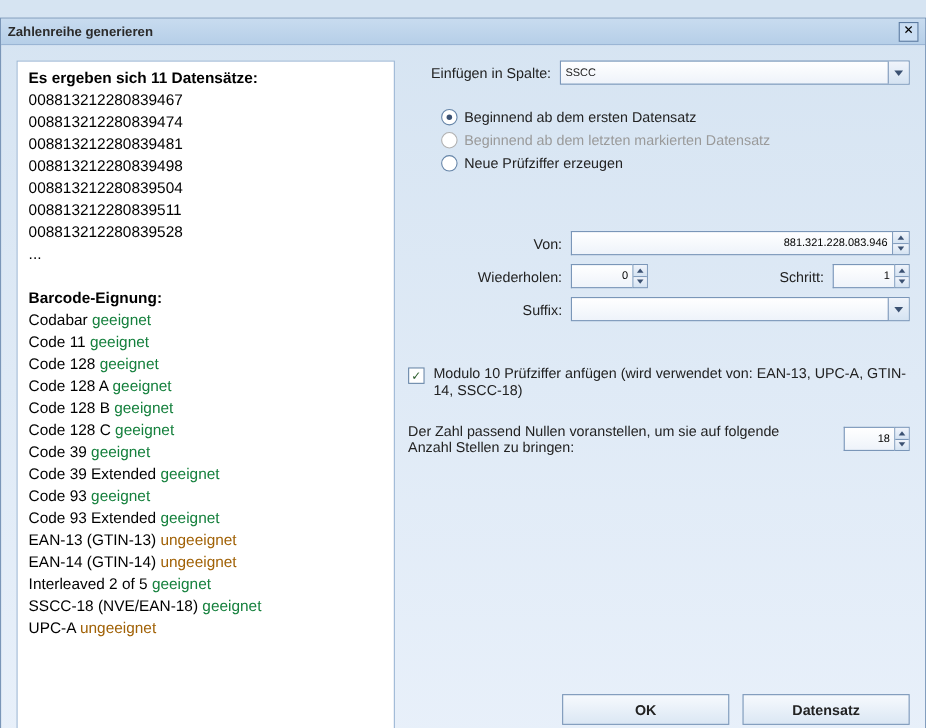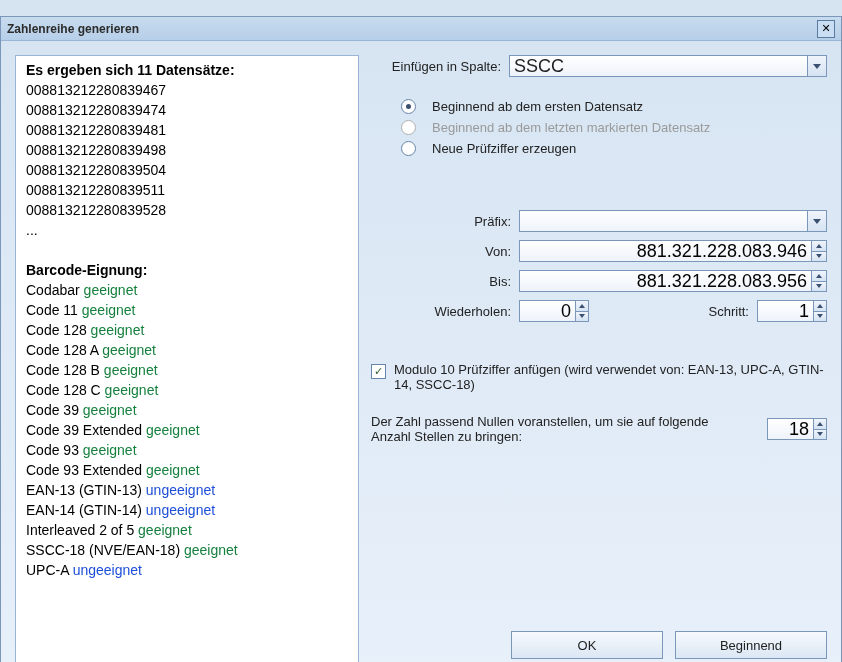--- a/index.html
+++ b/index.html
@@ -60,21 +60,21 @@
     font-size: 14px;
     line-height: 20px;
     white-space: pre;
     overflow: hidden;
     box-sizing: border-box;
   }
   .left-panel .heading {
     font-weight: bold;
   }
   .suit-ok { color: #15803d; }
-  .suit-bad { color: #1d4ed8; }
+  .suit-bad { color: #a16207; }
   .right-panel {
     flex: 1;
     display: flex;
     flex-direction: column;
     font-size: 13px;
     color: #222;
   }
   .form-row {
     display: flex;
     align-items: center;
@@ -84,21 +84,21 @@
     text-align: right;
     padding-right: 8px;
   }
   .select, .text-input {
     background: linear-gradient(to bottom, #ffffff, #eef3fa);
     border: 1px solid #7a96b8;
     height: 22px;
     box-sizing: border-box;
     padding: 2px 4px;
     font-family: inherit;
-    font-size: 18px;
+    font-size: 10px;
   }
   .select {
     display: flex;
     align-items: center;
     position: relative;
   }
   .select-arrow {
     position: absolute;
     right: 0;
     top: 0;
@@ -116,21 +116,20 @@
     border-left: 4px solid transparent;
     border-right: 4px solid transparent;
     border-top: 5px solid #3b5172;
   }
   .radio-group {
     margin: 14px 0 30px 30px;
   }
   .radio-row {
     display: flex;
     margin-bottom: 6px;
-    gap: 10px;
   }
   .radio {
     width: 13px;
     height: 13px;
     border: 1px solid #6685a8;
     border-radius: 50%;
     margin-right: 6px;
     display: flex;
     align-items: center;
     justify-content: center;
@@ -228,20 +227,21 @@
   .btn {
     width: 150px;
     height: 26px;
     background: linear-gradient(to bottom, #f6f9fd, #dbe7f4);
     border: 1px solid #7a96b8;
     display: flex;
     align-items: center;
     justify-content: center;
     cursor: pointer;
     font-size: 13px;
+    font-weight: bold;
   }
   .small-gap { margin-left: 20px; }
 </style>
 </head>
 <body>
 
 <div class="window">
   <div class="titlebar">
     <span class="titlebar-text">Zahlenreihe generieren</span>
     <span class="titlebar-close">✕</span>
@@ -296,87 +296,77 @@
           <span>Beginnend ab dem letzten markierten Datensatz</span>
         </div>
         <div class="radio-row">
           <span class="radio"></span>
           <span>Neue Prüfziffer erzeugen</span>
         </div>
       </div>
 
       <div class="numeric-grid">
 
-        <div class="form-row">
-          <span class="label">Präfix:</span>
-          <div class="select" style="flex:1;">
-            <span></span>
-            <span class="select-arrow"></span>
-          </div>
-        </div>
 
         <div class="form-row">
           <span class="label">Von:</span>
           <div class="spinner-wrap" style="flex:1;">
             <input class="text-input" style="flex: 1 1 0%;" value="881.321.228.083.946">
             <div class="spinner-btns">
                 <div class="up"></div>
                 <div class="down"></div>
               </div>
           </div>
         </div>
 
-        <div class="form-row">
-          <span class="label">Bis:</span>
-          <div class="spinner-wrap" style="flex:1;">
-            <input class="text-input" style="flex: 1 1 0%;" value="881.321.228.083.956">
-            <div class="spinner-btns">
-                <div class="up"></div>
-                <div class="down"></div>
-              </div>
-          </div>
-        </div>
 
         <div class="form-row">
           <span class="label">Wiederholen:</span>
           <div class="spinner-wrap" style="width:70px;">
             <input class="text-input" style="width: 56px;" value="0">
             <div class="spinner-btns">
                 <div class="up"></div>
                 <div class="down"></div>
               </div>
           </div>
           <span class="label small-gap" style="width:auto;">Schritt:</span>
           <div class="spinner-wrap" style="width:70px;">
             <input class="text-input" style="width: 56px;" value="1">
             <div class="spinner-btns">
                 <div class="up"></div>
                 <div class="down"></div>
               </div>
           </div>
         </div>
 
+        <div class="form-row">
+          <span class="label">Suffix:</span>
+          <div class="select" style="flex:1;">
+            <span></span>
+            <span class="select-arrow"></span>
+          </div>
+        </div>
       </div>
 
       <div class="checkbox-row">
         <span class="checkbox">✓</span>
         <span style="flex:1;">Modulo 10 Prüfziffer anfügen (wird verwendet von: EAN-13, UPC-A, GTIN-14, SSCC-18)</span>
       </div>
 
       <div class="zero-pad-row">
         <span style="flex:1; padding-right:10px;">Der Zahl passend Nullen voranstellen, um sie auf folgende Anzahl Stellen zu bringen:</span>
         <div class="spinner-wrap" style="width:60px;">
           <input class="text-input" style="width: 46px;" value="18">
           <div class="spinner-btns">
               <div class="up"></div>
               <div class="down"></div>
             </div>
         </div>
       </div>
 
       <div class="btn-row">
         <div class="btn">OK</div>
-        <div class="btn">Beginnend</div>
+        <div class="btn">Datensatz</div>
       </div>
 
     </div>
   </div>
 </div>
 
 </body></html>

